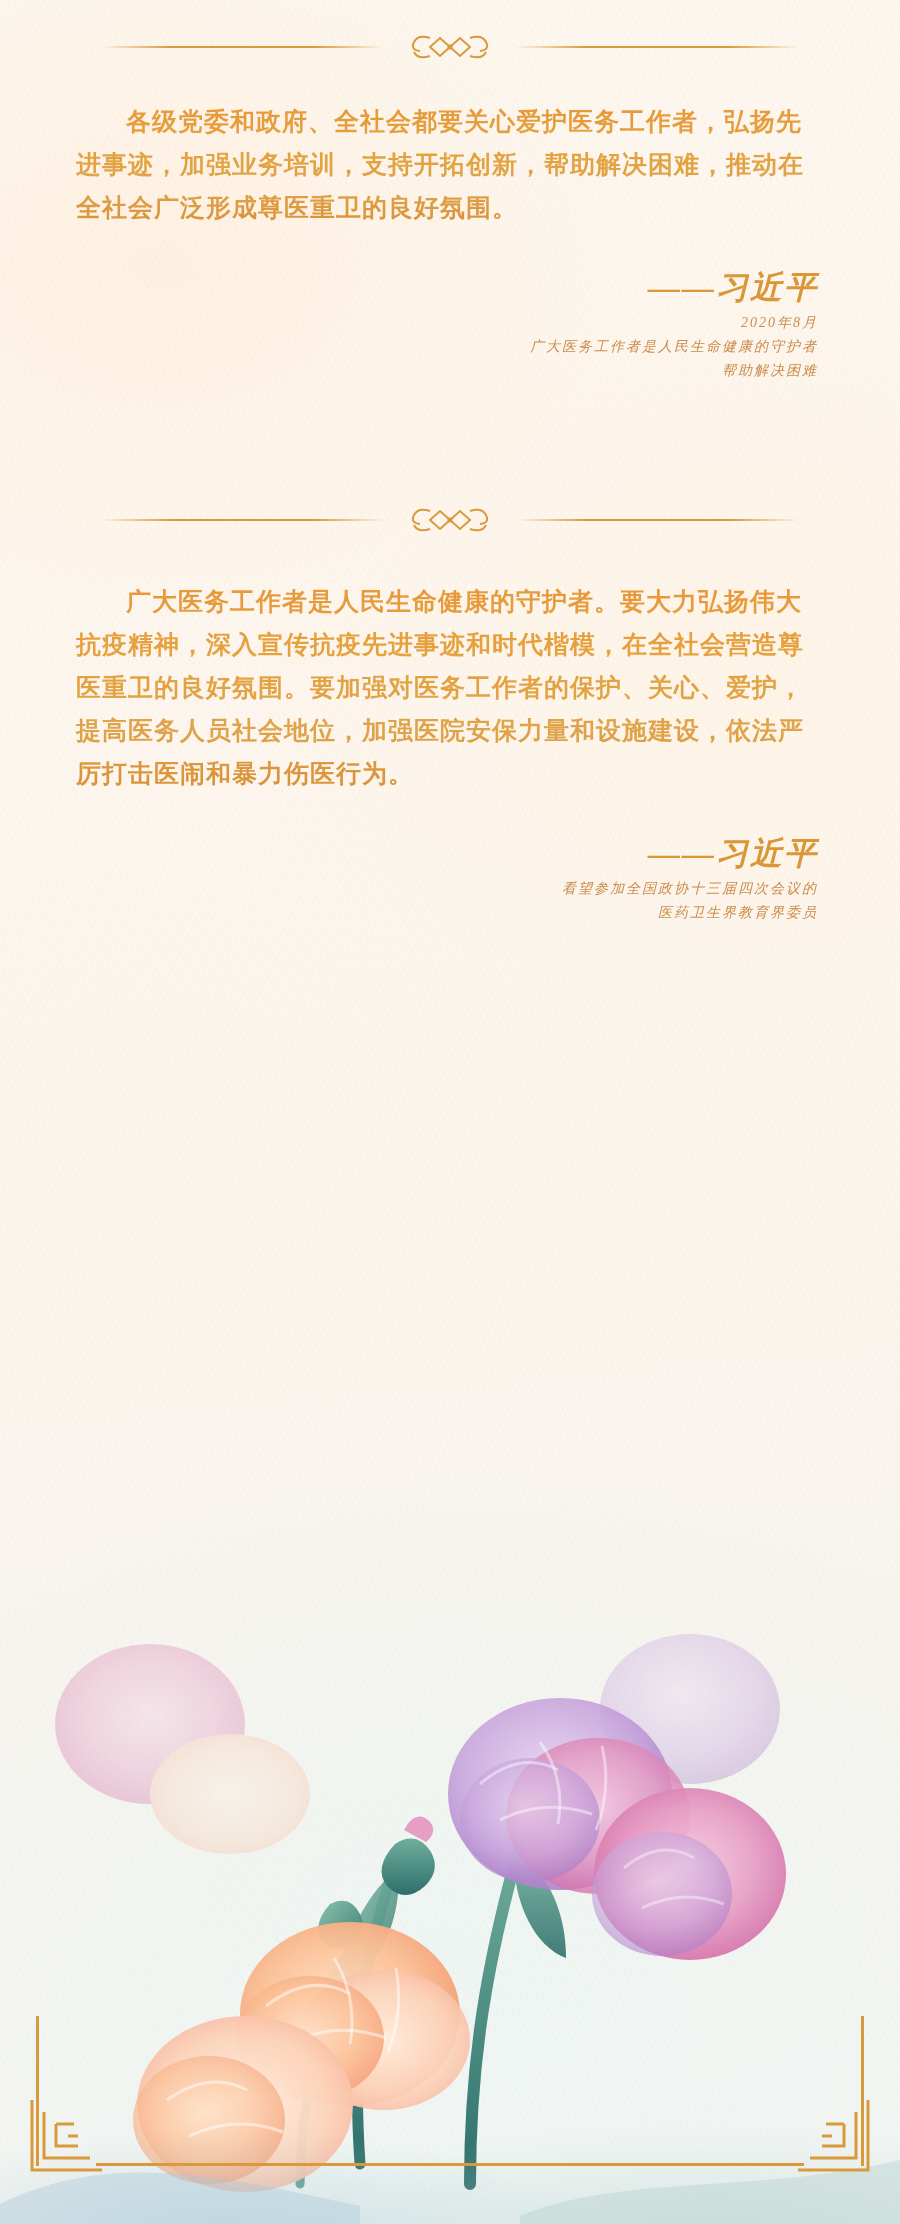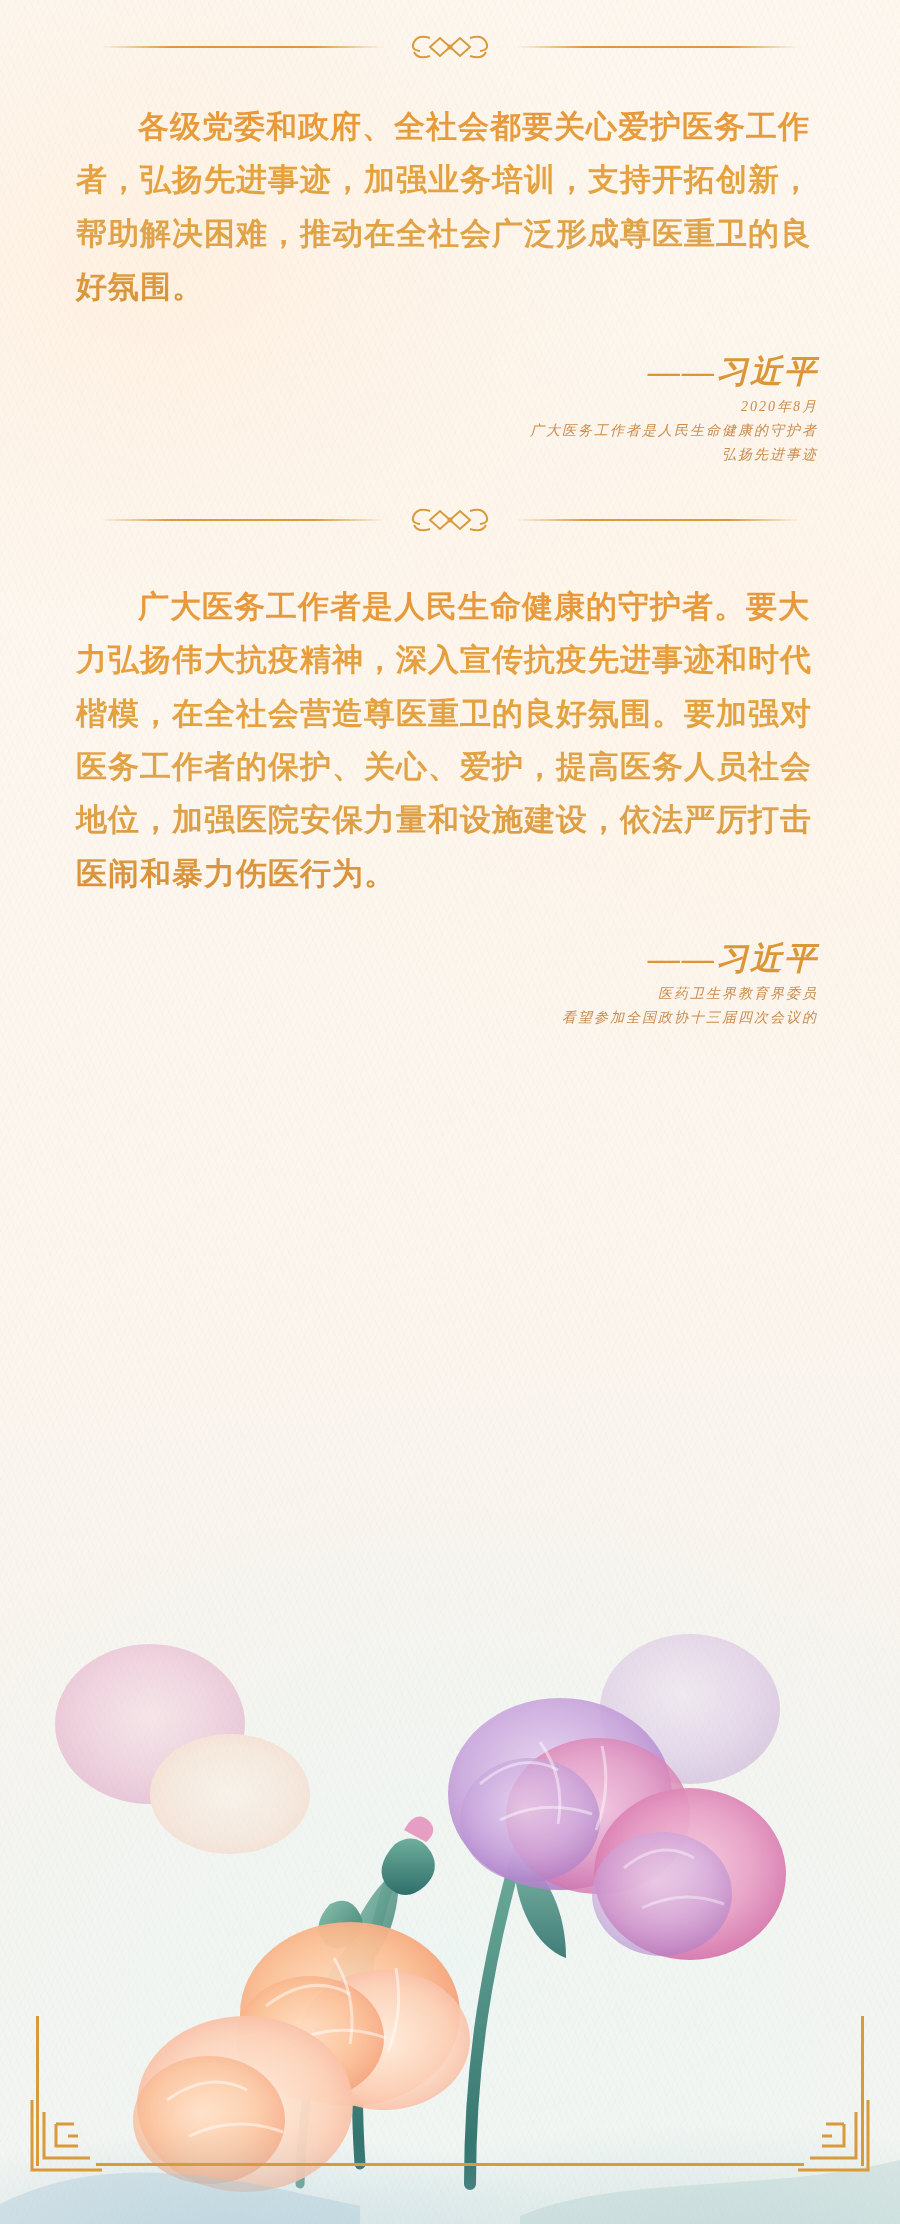--- a/index.html
+++ b/index.html
@@ -68,21 +68,21 @@
 
   
   .block {
     position: absolute;
     left: 72px;
     width: 756px;
   }
   .quote-text {
     font-family: "Liberation Serif", "DejaVu Serif", serif;
     font-weight: bold;
-    font-size: 31px;
+    font-size: 25px;
     line-height: 1.72;
     letter-spacing: 1px;
     text-indent: 2em;
     background: linear-gradient(180deg, #e8973a 0%, #e5a23d 35%, #dfa34a 70%, #d98f35 100%);
     -webkit-background-clip: text;
     background-clip: text;
     color: transparent;
     -webkit-text-fill-color: transparent;
     margin: 0;
     padding: 0 4px;
@@ -149,21 +149,21 @@
       </svg>
     </div>
   </div>
 
   <div class="block" style="top: 100px;">
     <p class="quote-text">各级党委和政府、全社会都要关心爱护医务工作者，弘扬先进事迹，加强业务培训，支持开拓创新，帮助解决困难，推动在全社会广泛形成尊医重卫的良好氛围。</p>
     <div class="attrib">
       <div class="author">——习近平</div>
       <div class="meta">2020年8月</div>
       <div class="meta">广大医务工作者是人民生命健康的守护者</div>
-      <div class="meta">弘扬先进事迹</div>
+      <div class="meta">帮助解决困难</div>
     </div>
   </div>
 
   <div class="divider" style="top: 505px;">
     <div class="ln left"></div>
     <div class="ln right"></div>
     <div class="knot">
       <svg width="130" height="30" viewBox="0 0 130 30" fill="none" xmlns="http://www.w3.org/2000/svg">
         <path d="M65 15 l10 -9 l10 9 l-10 9 z" stroke="#d99a3c" stroke-width="2" fill="none"></path>
         <path d="M65 15 l-10 -9 l-10 9 l10 9 z" stroke="#d99a3c" stroke-width="2" fill="none"></path>
@@ -173,22 +173,22 @@
         <path d="M85 24 q12 4 16 -4" stroke="#d99a3c" stroke-width="2" fill="none"></path>
         <circle cx="65" cy="15" r="2.5" fill="#d99a3c"></circle>
       </svg>
     </div>
   </div>
 
   <div class="block" style="top: 580px;">
     <p class="quote-text">广大医务工作者是人民生命健康的守护者。要大力弘扬伟大抗疫精神，深入宣传抗疫先进事迹和时代楷模，在全社会营造尊医重卫的良好氛围。要加强对医务工作者的保护、关心、爱护，提高医务人员社会地位，加强医院安保力量和设施建设，依法严厉打击医闹和暴力伤医行为。</p>
     <div class="attrib">
       <div class="author">——习近平</div>
+      <div class="meta">看望参加全国政协十三届四次会议的</div>
       <div class="meta">医药卫生界教育界委员</div>
-      <div class="meta">看望参加全国政协十三届四次会议的</div>
     </div>
   </div>
 
   <div class="flowers">
     <div class="hill"></div>
     <svg width="900" height="680" viewBox="0 0 900 680" xmlns="http://www.w3.org/2000/svg">
       <defs>
         <radialGradient id="gPink" cx="50%" cy="45%" r="60%">
           <stop offset="0%" stop-color="#f7c9de"></stop>
           <stop offset="55%" stop-color="#e79ec4"></stop>

